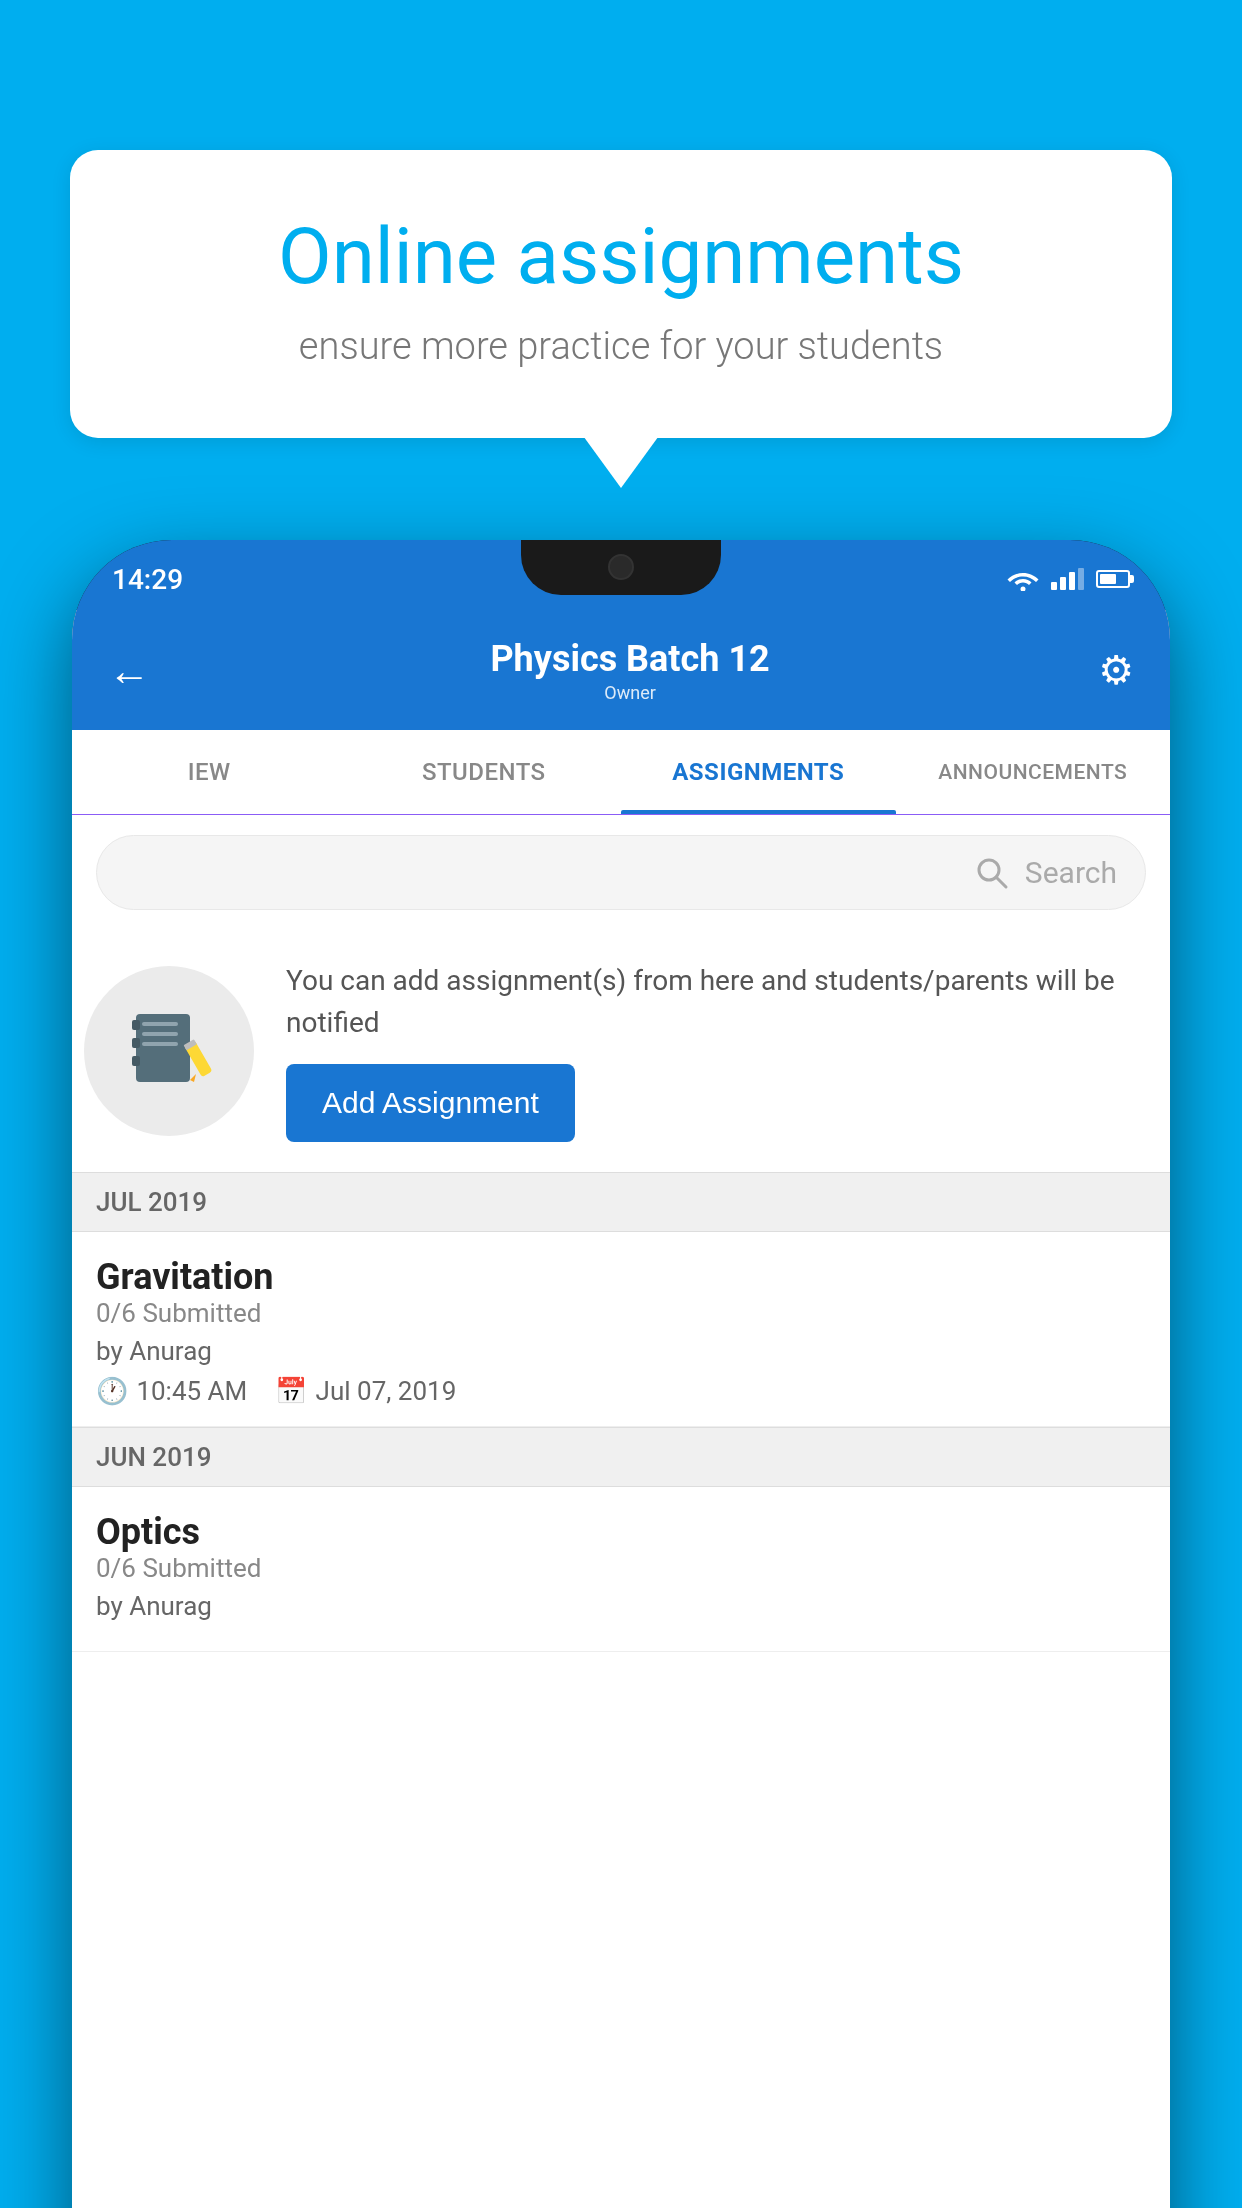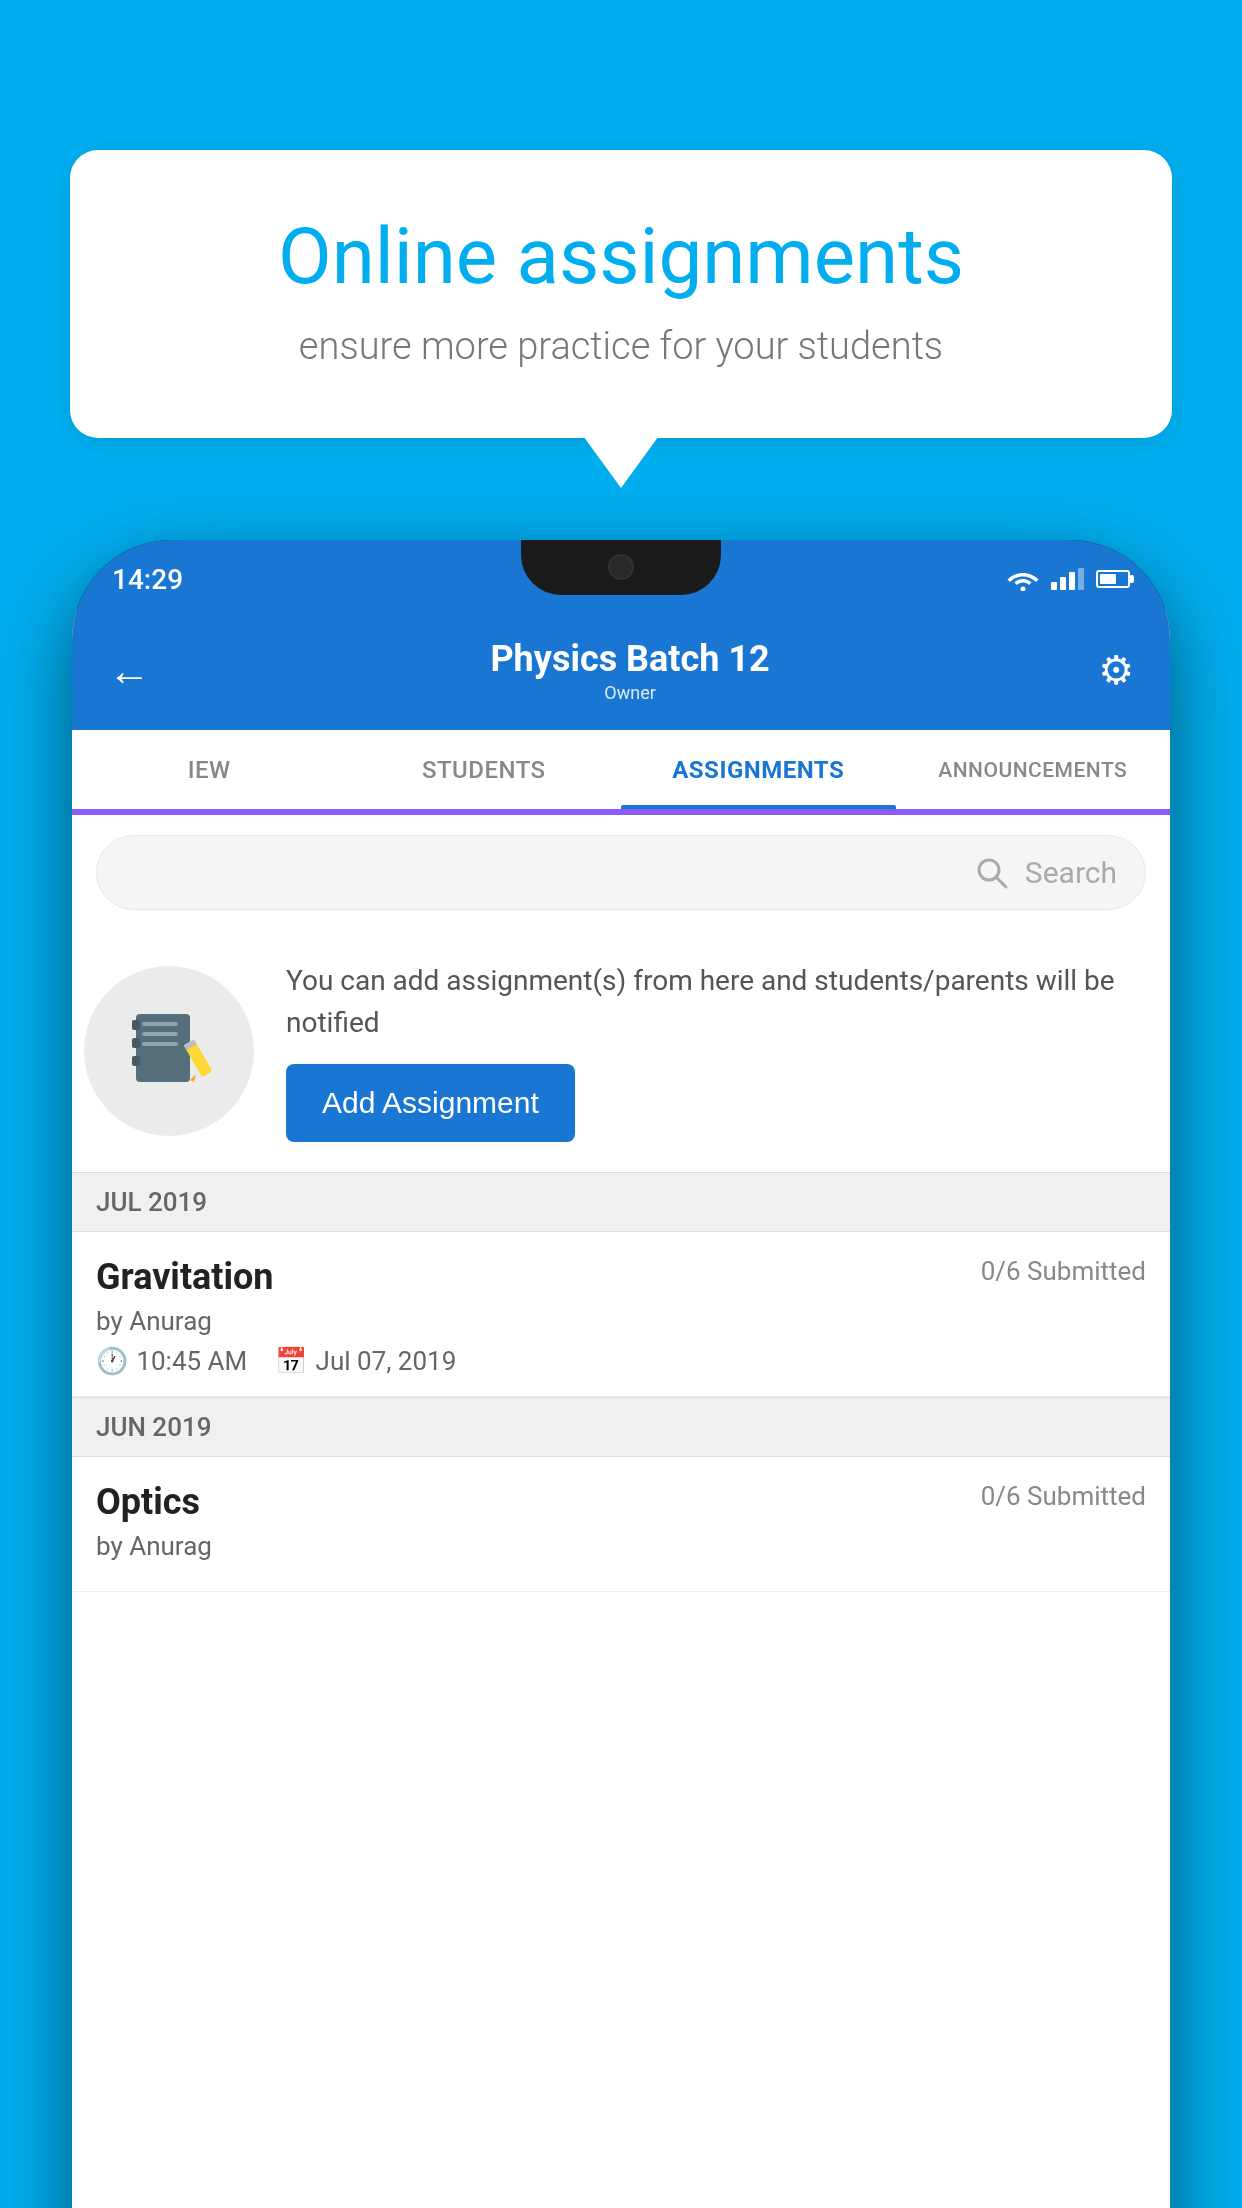--- a/index.html
+++ b/index.html
@@ -211,21 +211,21 @@
 
     .settings-icon {
       color: white;
       font-size: 40px;
     }
 
     
     .tabs {
       background: white;
       display: flex;
-      border-bottom: 6px solid #8b5cf6;
+      border-bottom: 1px solid #8b5cf6;
       height: 85px;
     }
 
     .tab {
       flex: 1;
       display: flex;
       align-items: center;
       justify-content: center;
       font-size: 24px;
       font-weight: 500;
@@ -329,23 +329,23 @@
 
     
     .assignment-item {
       padding: 24px 24px 20px;
       background: white;
       border-bottom: 1px solid #eee;
     }
 
     .assignment-top-row {
       display: flex;
-      justify-content: space-between;
       align-items: flex-start;
       margin-bottom: 8px;
+      flex-direction: column;
     }
 
     .assignment-name {
       font-size: 36px;
       font-weight: 700;
       color: #222;
     }
 
     .assignment-submitted {
       font-size: 26px;

